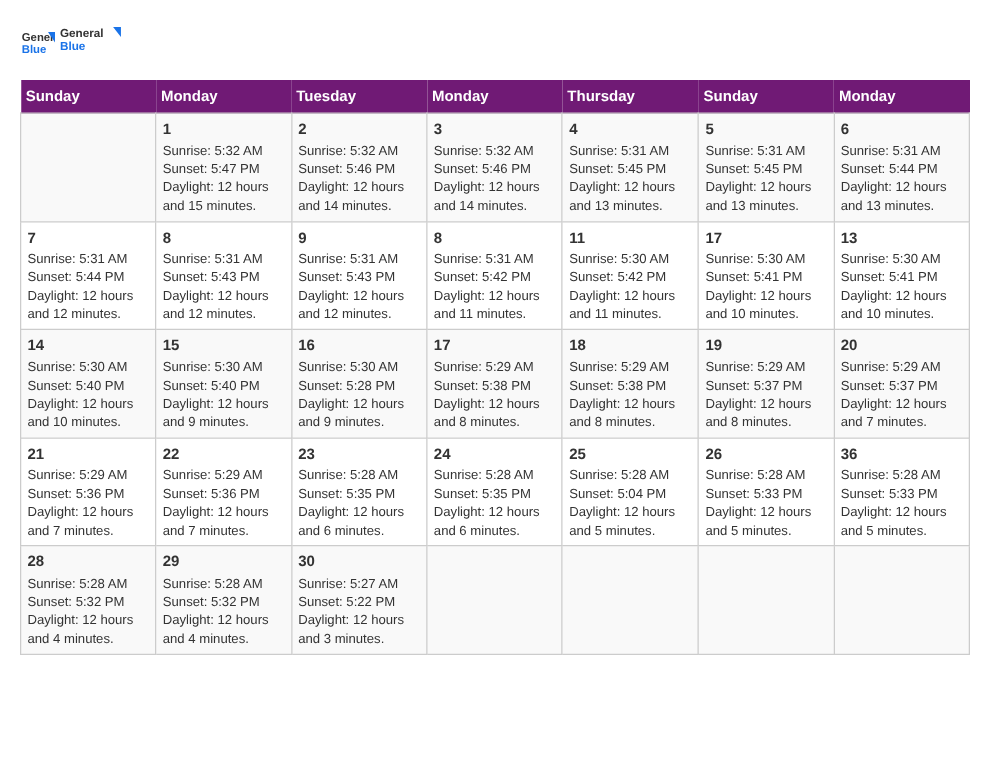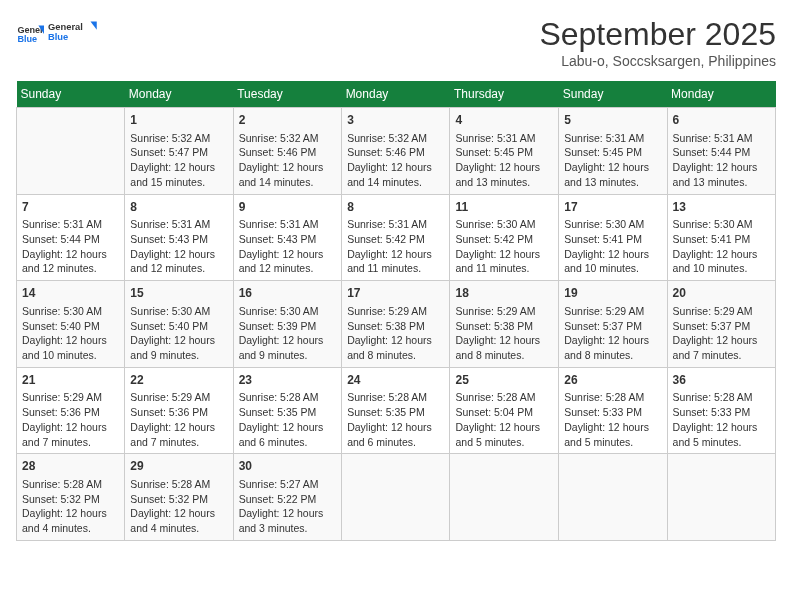--- a/index.html
+++ b/index.html
@@ -36,26 +36,26 @@
     .subtitle {
       font-size: 14px;
       color: #555;
     }
     table {
       width: 100%;
       border-collapse: collapse;
       font-size: 11px;
     }
     thead tr th {
-      background-color: #15803d;
+      background-color: #701a75;
       color: #fff;
       padding: 6px 4px;
       text-align: left;
       font-size: 12px;
-      font-weight: normal;
+      font-weight: bold;
     }
     tbody tr td {
       border: 1px solid #ccc;
       padding: 4px 5px;
       vertical-align: top;
       width: 113px;
       min-height: 80px;
       color: #333;
       font-size: 10.5px;
       line-height: 1.4;
@@ -89,24 +89,20 @@
     <div>
       <div style="display:flex;align-items:center;">
         <svg width="50" height="36" viewBox="0 0 80 50">
           <text x="0" y="18" font-size="15" font-weight="bold" fill="#333">General</text>
           <text x="0" y="34" font-size="15" font-weight="bold" fill="#1a73e8">Blue</text>
           <polygon points="68,5 78,5 78,18" fill="#1a73e8"></polygon>
         </svg>
       </div>
     </div>
   </div>
-  <div class="title-area">
-    <div class="main-title">September 2025</div>
-    <div class="subtitle">Labu-o, Soccsksargen, Philippines</div>
-  </div>
 </div>
 
 <table>
   <thead>
     <tr>
     <th>Sunday</th>
         <th>Monday</th>
         <th>Tuesday</th>
         <th>Monday</th>
         <th>Thursday</th>
@@ -222,21 +218,21 @@
         <td>
           <span class="day-number">15</span>
           <div>Sunrise: 5:30 AM</div>
           <div>Sunset: 5:40 PM</div>
           <div>Daylight: 12 hours</div>
           <div>and 9 minutes.</div>
         </td>
         <td>
           <span class="day-number">16</span>
           <div>Sunrise: 5:30 AM</div>
-          <div>Sunset: 5:39 PM</div>
+          <div>Sunset: 5:28 PM</div>
           <div>Daylight: 12 hours</div>
           <div>and 9 minutes.</div>
         </td>
         <td>
           <span class="day-number">17</span>
           <div>Sunrise: 5:29 AM</div>
           <div>Sunset: 5:38 PM</div>
           <div>Daylight: 12 hours</div>
           <div>and 8 minutes.</div>
         </td>

